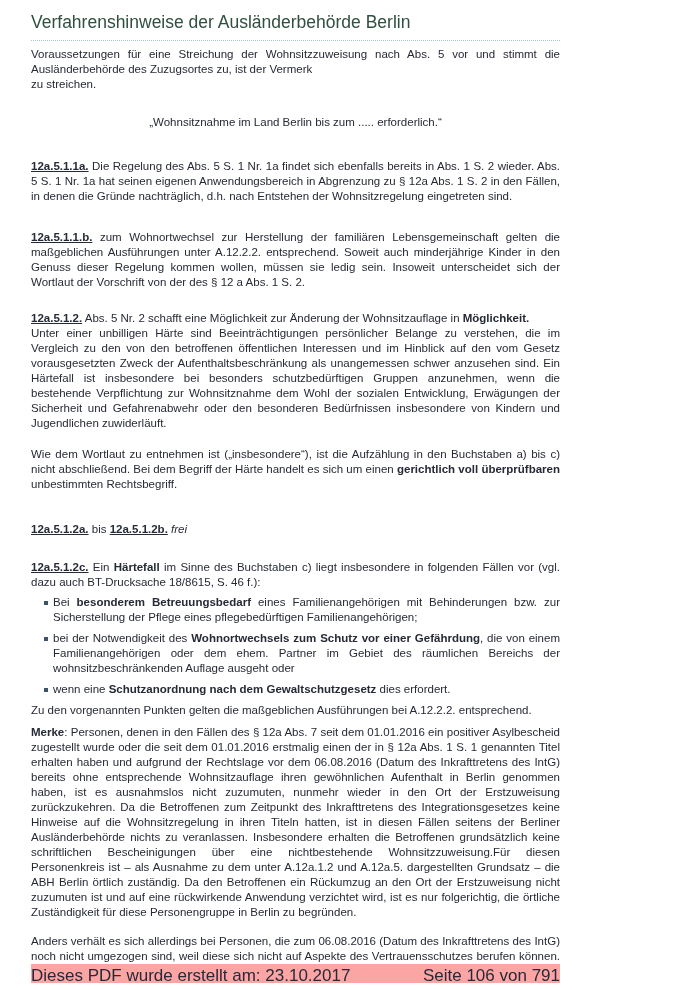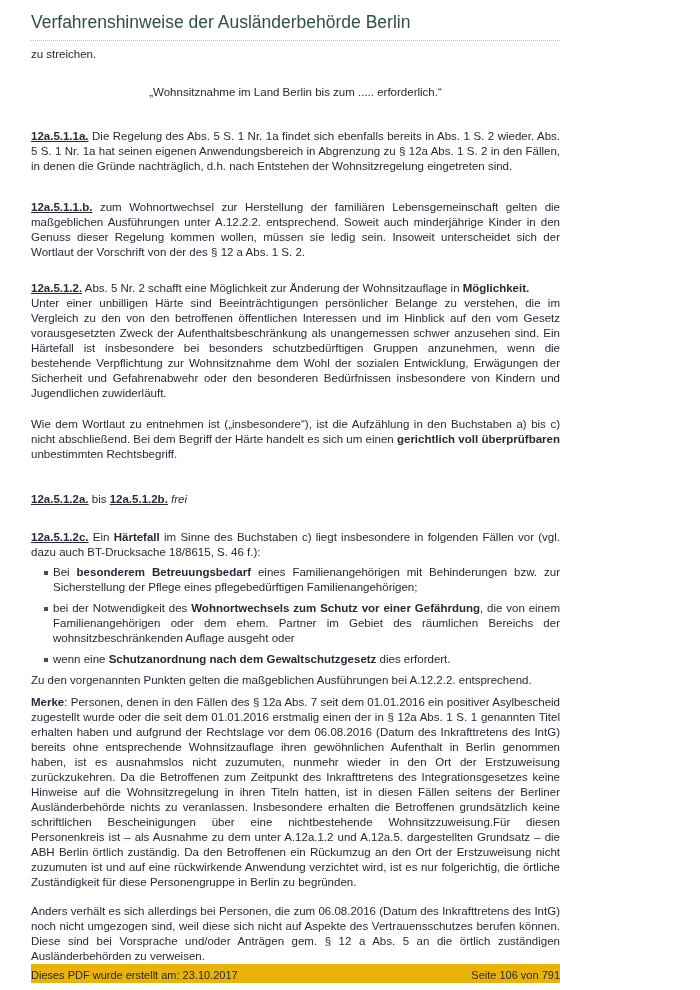--- a/index.html
+++ b/index.html
@@ -72,33 +72,34 @@
   [data-name="paragraph-merke"]{margin-top:7px;}
   [data-name="paragraph-anders"]{margin-top:14px;}
   [data-name="section-12a-5-2"]{margin-top:27px;}
   [data-name="heading-12a-6"]{margin-top:6px;}
   [data-name="paragraph-12a-6-body"]{margin-top:3px;}
   .doc-footer{
     position:absolute;
     left:31px;right:31px;bottom:7px;
     display:flex;
     justify-content:space-between;
-    font-size:11px;
+    font-size:17px;
     line-height:15px;
     color:#262a36;
-    background:#eab308;
+    background:#fca5a5;
     padding-top:4px;
   }
 </style>
 </head>
 <body>
 
 <div class="page" data-name="pdf-page">
   <h1 class="doc-title" data-name="page-title">Verfahrenshinweise der Ausländerbehörde Berlin</h1>
   <div class="doc-body" data-name="document-body">
+      <div class="para" data-name="intro-paragraph"><span data-name="text-segment">Voraussetzungen für eine Streichung der Wohnsitzzuweisung nach Abs. 5 vor und stimmt die Ausländerbehörde des Zuzugsortes zu, ist der Vermerk</span></div>
       <div class="para" data-name="vermerk-streichen"><span data-name="text-segment">zu streichen.</span></div>
       <div class="para" data-name="vermerk-quote"><span data-name="text-segment">„Wohnsitznahme im Land Berlin bis zum ..... erforderlich.“</span></div>
       <div class="para" data-name="section-12a-5-1-1a"><span class="seg-num" data-name="text-segment">12a.5.1.1a.</span><span data-name="text-segment"> Die Regelung des Abs. 5 S. 1 Nr. 1a findet sich ebenfalls bereits in Abs. 1 S. 2 wieder. Abs. 5 S. 1 Nr. 1a hat seinen eigenen Anwendungsbereich in Abgrenzung zu § 12a Abs. 1 S. 2 in den Fällen, in denen die Gründe nachträglich, d.h. nach Entstehen der Wohnsitzregelung eingetreten sind.</span></div>
       <div class="para" data-name="section-12a-5-1-1b"><span class="seg-num" data-name="text-segment">12a.5.1.1.b.</span><span data-name="text-segment"> zum Wohnortwechsel zur Herstellung der familiären Lebensgemeinschaft gelten die maßgeblichen Ausführungen unter A.12.2.2. entsprechend. Soweit auch minderjährige Kinder in den Genuss dieser Regelung kommen wollen, müssen sie ledig sein. Insoweit unterscheidet sich der Wortlaut der Vorschrift von der des § 12 a Abs. 1 S. 2.</span></div>
       <div class="para" data-name="section-12a-5-1-2"><span class="seg-num" data-name="text-segment">12a.5.1.2.</span><span data-name="text-segment"> Abs. 5 Nr. 2 schafft eine Möglichkeit zur Änderung der Wohnsitzauflage in </span><span class="seg-b" data-name="text-segment">Möglichkeit.</span></div>
       <div class="para" data-name="paragraph-unbillige-haerte"><span data-name="text-segment">Unter einer unbilligen Härte sind Beeinträchtigungen persönlicher Belange zu verstehen, die im Vergleich zu den von den betroffenen öffentlichen Interessen und im Hinblick auf den vom Gesetz vorausgesetzten Zweck der Aufenthaltsbeschränkung als unangemessen schwer anzusehen sind. Ein Härtefall ist insbesondere bei besonders schutzbedürftigen Gruppen anzunehmen, wenn die bestehende Verpflichtung zur Wohnsitznahme dem Wohl der sozialen Entwicklung, Erwägungen der Sicherheit und Gefahrenabwehr oder den besonderen Bedürfnissen insbesondere von Kindern und Jugendlichen zuwiderläuft.</span></div>
       <div class="para" data-name="paragraph-wortlaut"><span data-name="text-segment">Wie dem Wortlaut zu entnehmen ist („insbesondere“), ist die Aufzählung in den Buchstaben a) bis c) nicht abschließend. Bei dem Begriff der Härte handelt es sich um einen </span><span class="seg-b" data-name="text-segment">gerichtlich voll überprüfbaren</span><span data-name="text-segment"> unbestimmten Rechtsbegriff.</span></div>
       <div class="para" data-name="paragraph-frei"><span class="seg-num" data-name="text-segment">12a.5.1.2a.</span><span data-name="text-segment"> bis  </span><span class="seg-num" data-name="text-segment">12a.5.1.2b.</span><span class="seg-i" data-name="text-segment"> frei</span></div>
       <div class="para" data-name="section-12a-5-1-2c"><span class="seg-num" data-name="text-segment">12a.5.1.2c.</span><span data-name="text-segment"> Ein </span><span class="seg-b" data-name="text-segment">Härtefall</span><span data-name="text-segment"> im Sinne des Buchstaben c) liegt insbesondere in folgenden Fällen vor (vgl. dazu auch BT-Drucksache 18/8615, S. 46 f.):</span></div>
       <ul class="bullet-list" data-name="haertefall-bullets">

